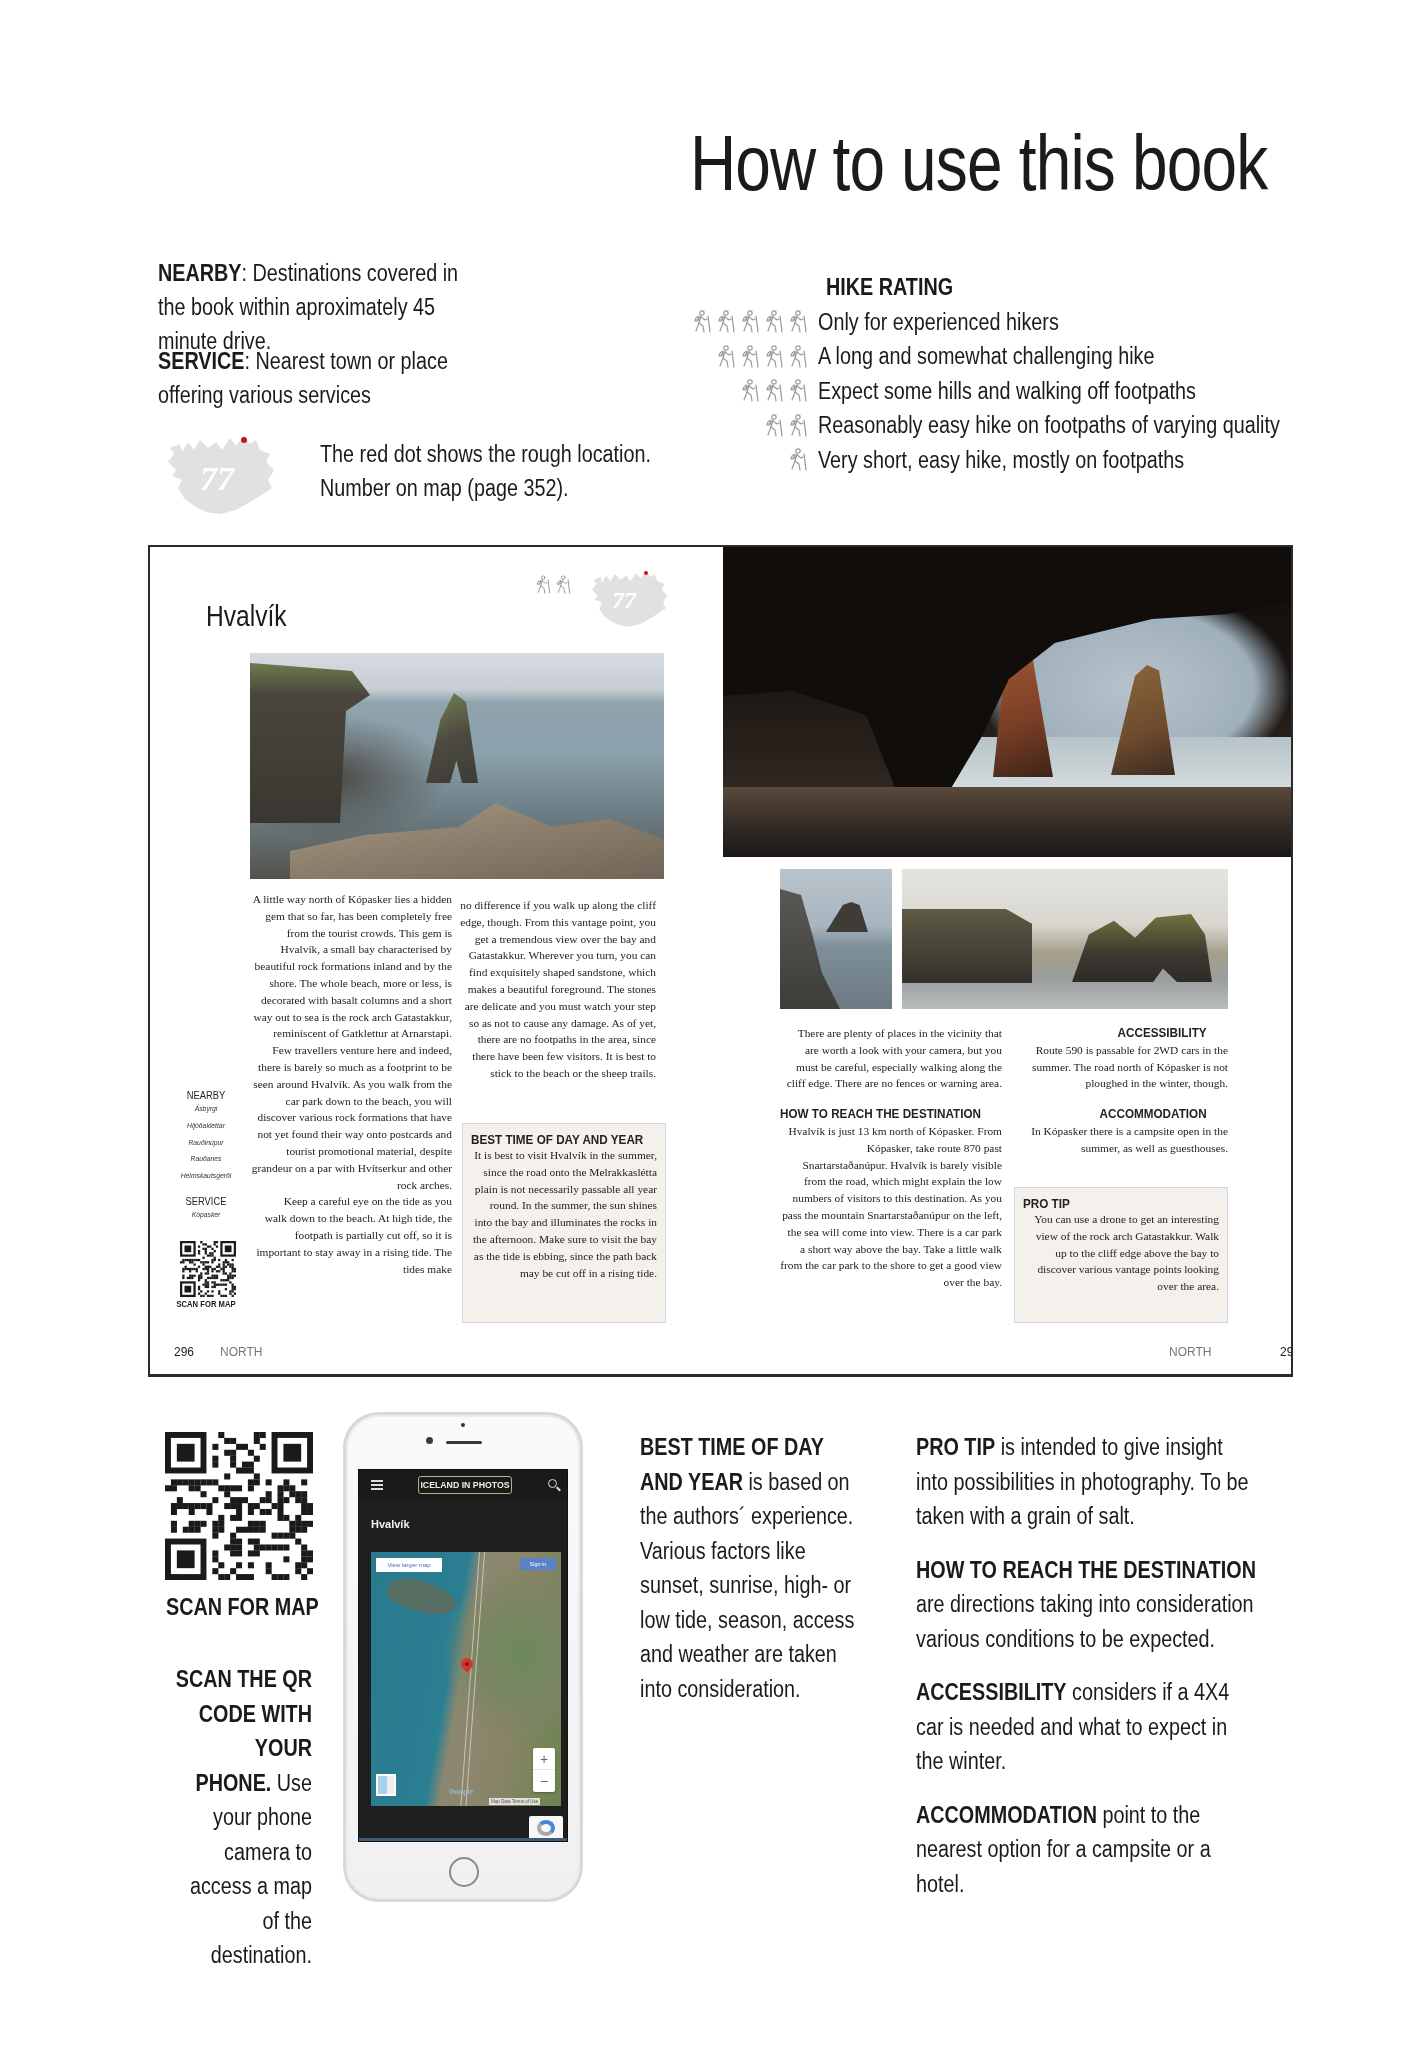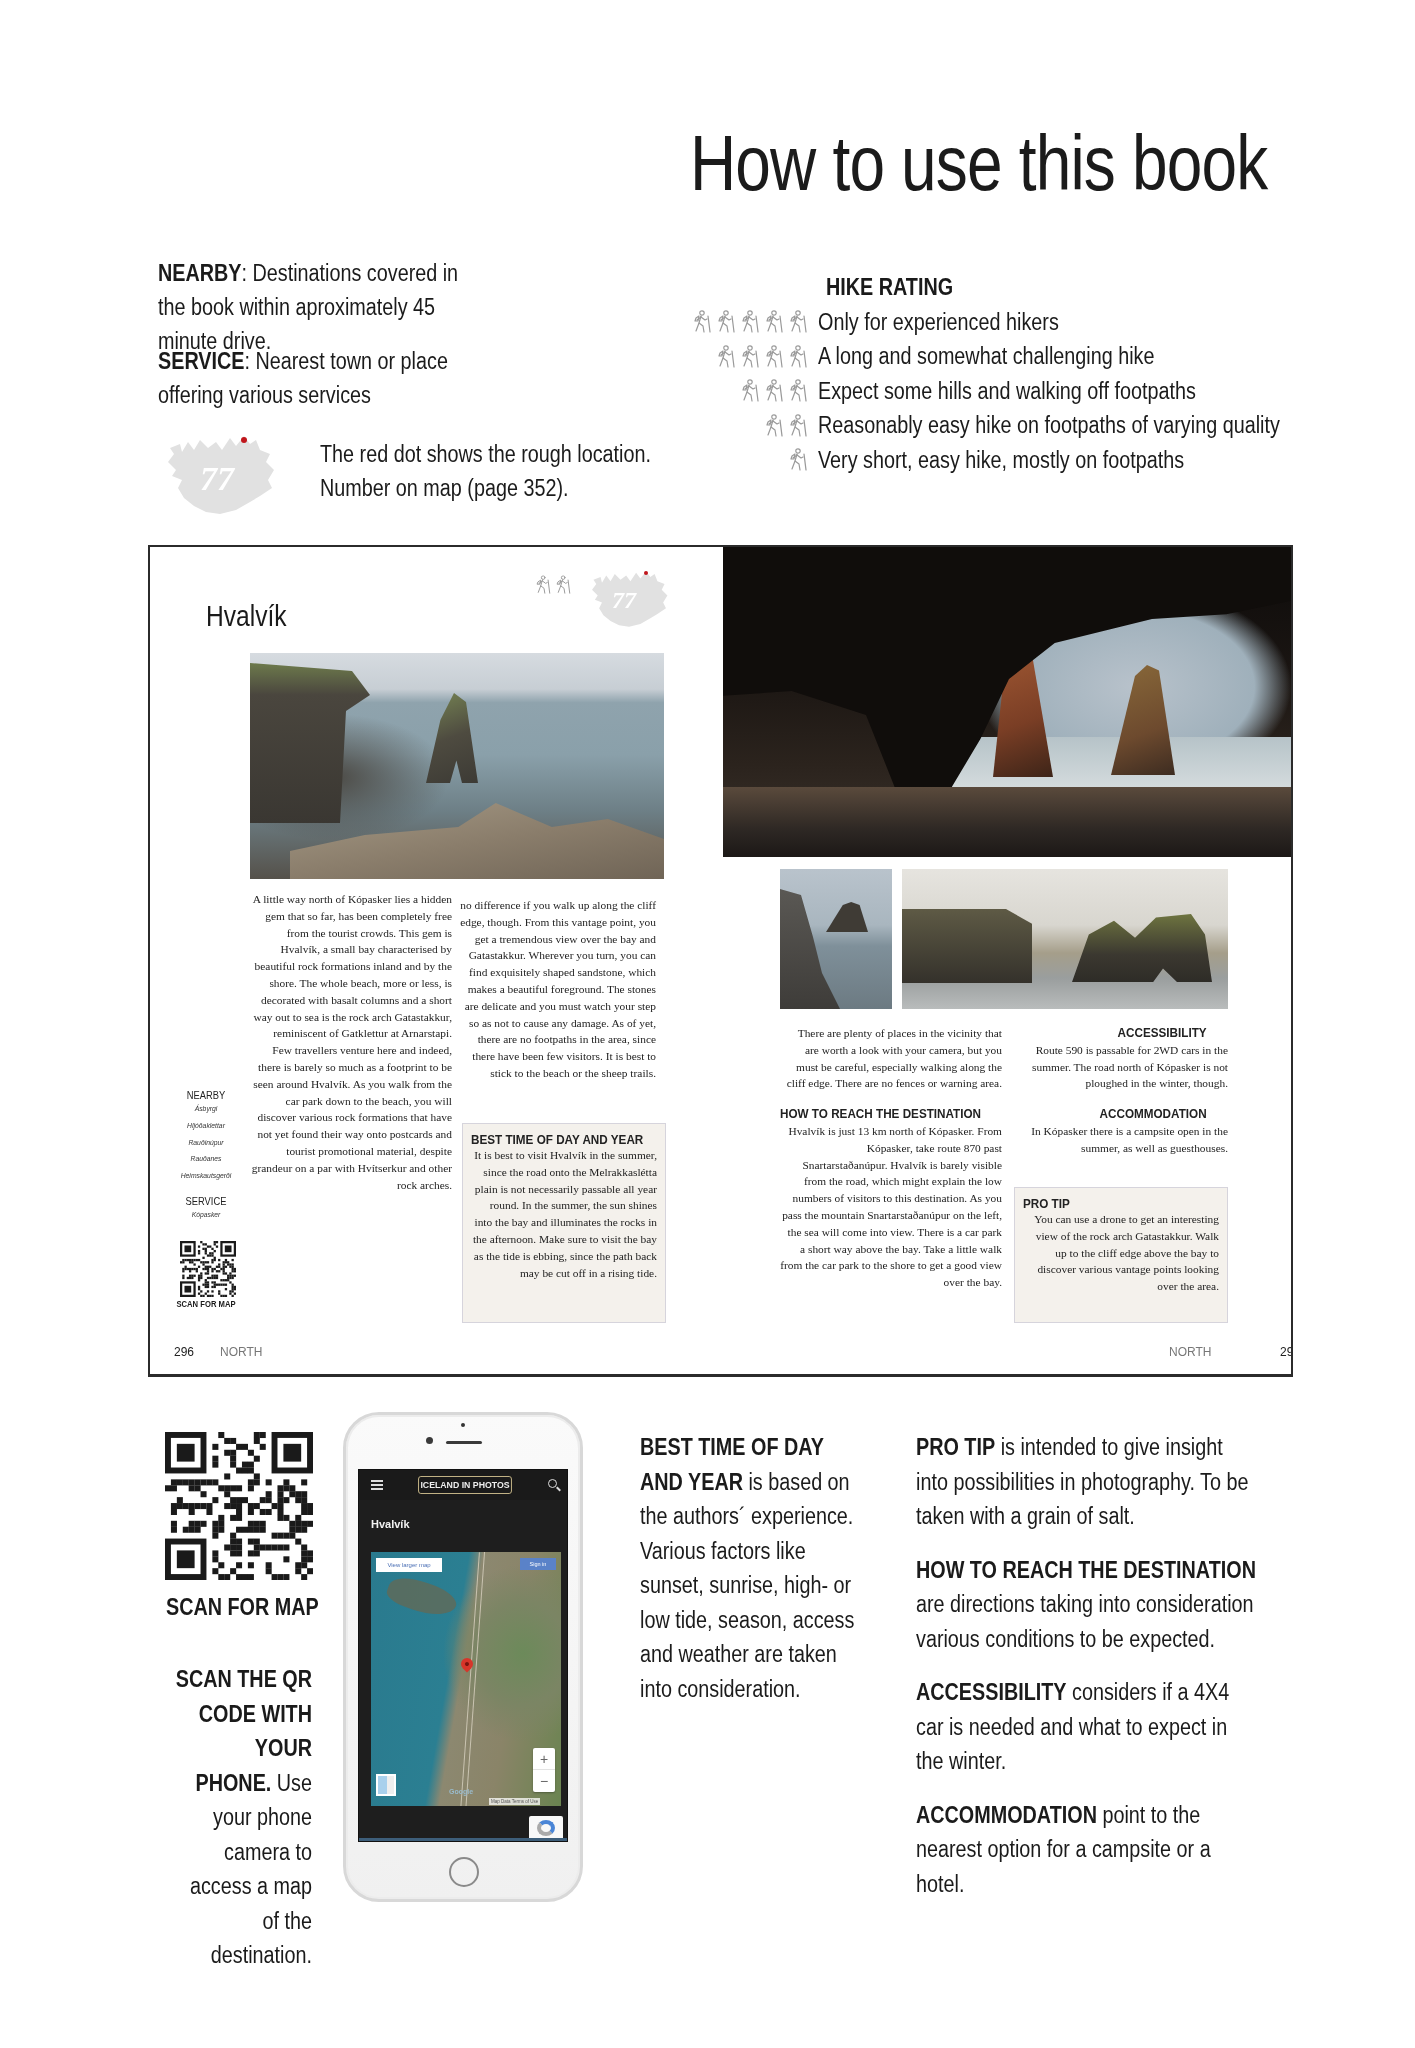--- a/index.html
+++ b/index.html
@@ -485,20 +485,21 @@
       <rect x="20" y="2" width="3" height="3" fill="#1a1a1a"></rect>
       <rect x="0" y="18" width="7" height="7" fill="#1a1a1a"></rect>
       <rect x="1" y="19" width="5" height="5" fill="#fff"></rect>
       <rect x="2" y="20" width="3" height="3" fill="#1a1a1a"></rect>
     </svg>
   <div class="abs sidebar-scan">SCAN FOR MAP</div>
 
   <div class="abs body-text col1" id="col1">
       <p>A little way north of Kópasker lies a hidden gem that so far, has been completely free from the tourist crowds. This gem is Hvalvík, a small bay characterised by beautiful rock formations inland and by the shore. The whole beach, more or less, is decorated with basalt columns and a short way out to sea is the rock arch Gatastakkur, reminiscent of Gatklettur at Arnarstapi.</p>
       <p>Few travellers venture here and indeed, there is barely so much as a footprint to be seen around Hvalvík. As you walk from the car park down to the beach, you will discover various rock formations that have not yet found their way onto postcards and tourist promotional material, despite grandeur on a par with Hvítserkur and other rock arches.</p>
+      <p>Keep a careful eye on the tide as you walk down to the beach. At high tide, the footpath is partially cut off, so it is important to stay away in a rising tide. The tides make</p>
     </div>
   <div class="abs body-text col2">
     <p>no difference if you walk up along the cliff edge, though. From this vantage point, you get a tremendous view over the bay and Gatastakkur. Wherever you turn, you can find exquisitely shaped sandstone, which makes a beautiful foreground. The stones are delicate and you must watch your step so as not to cause any damage. As of yet, there are no footpaths in the area, since there have been few visitors. It is best to stick to the beach or the sheep trails.</p>
   </div>
   <div class="abs infobox box-best">
     <div class="box-heading">BEST TIME OF DAY AND YEAR</div>
     <div class="body-text">It is best to visit Hvalvík in the summer, since the road onto the Melrakkaslétta plain is not necessarily passable all year round. In the summer, the sun shines into the bay and illuminates the rocks in the afternoon. Make sure to visit the bay as the tide is ebbing, since the path back may be cut off in a rising tide.</div>
   </div>
 
   <div class="photo photo-cave">

